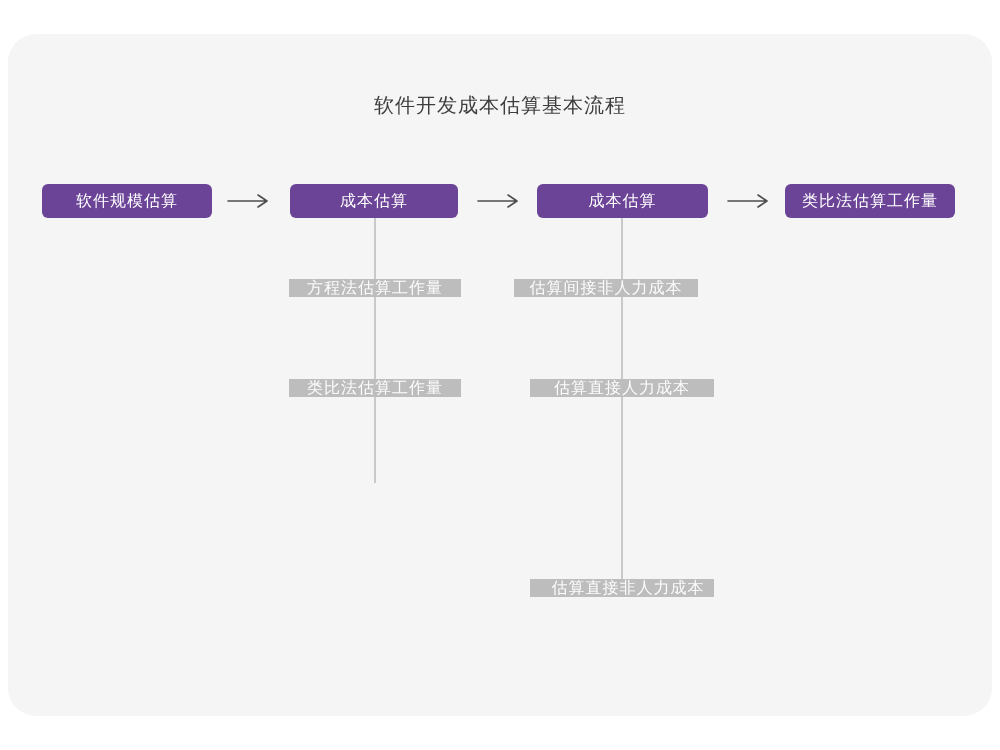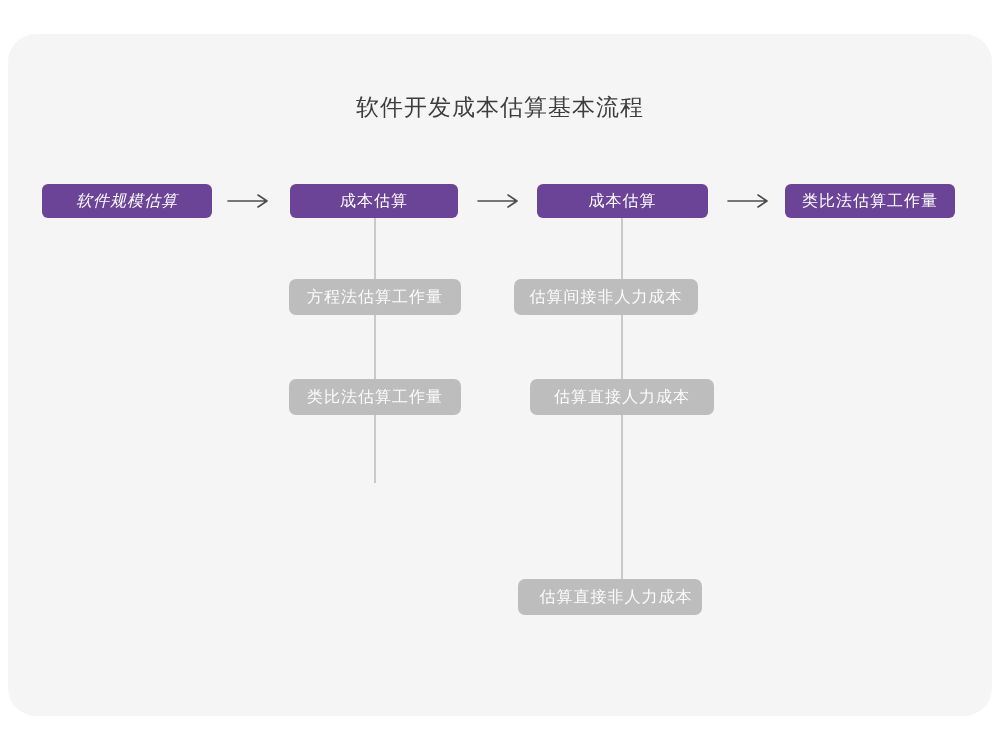--- a/index.html
+++ b/index.html
@@ -26,43 +26,43 @@
     background: var(--panel, #f5f5f6);
     border-radius: 28px;
   }
   .title {
     position: absolute;
     left: 0;
     top: 58px; 
     width: 100%;
     margin: 0;
     text-align: center;
-    font-size: 23px;
+    font-size: 20px;
     font-weight: 400;
     letter-spacing: 1px;
     color: var(--title-color, #3d3d3d);
   }
   .pnode {
     position: absolute;
     height: 34px;
     background: var(--purple, #6b4397);
     border-radius: 6px;
     color: #ffffff;
     font-size: 16px;
     letter-spacing: 1px;
     display: flex;
     align-items: center;
     justify-content: center;
     box-sizing: border-box;
   }
   .gnode {
     position: absolute;
-    height: 36px;
+    height: 18px;
     background: var(--gray-node, #bdbdbd);
-    border-radius: 7px;
+    border-radius: 0;
     color: #fcfcfc;
     font-size: 16px;
     letter-spacing: 1px;
     display: flex;
     align-items: center;
     justify-content: center;
     box-sizing: border-box;
   }
   .vline {
     position: absolute;
@@ -80,21 +80,21 @@
 <body>
 
 <div class="canvas">
   <div class="panel">
     <h1 class="title">软件开发成本估算基本流程</h1>
   </div>
 
   <div class="vline" style="left:374px; top:218px; height:265px;"></div>
   <div class="vline" style="left:621px; top:218px; height:365px;"></div>
 
-  <div class="pnode" style="left:42px; top:184px; width:170px;font-style:italic;">软件规模估算</div>
+  <div class="pnode" style="left:42px; top:184px; width:170px;">软件规模估算</div>
 
   <svg class="arrow" style="left:226px; top:191px;" viewBox="0 0 44 20">
     <path d="M2 10 H40 M32 4 L41 10 L32 16" stroke="currentColor" stroke-width="1.6" fill="none" stroke-linecap="round" stroke-linejoin="round"></path>
   </svg>
 
   <div class="pnode" style="left:290px; top:184px; width:168px;">成本估算</div>
 
   <svg class="arrow" style="left:476px; top:191px;" viewBox="0 0 44 20">
     <path d="M2 10 H40 M32 4 L41 10 L32 16" stroke="currentColor" stroke-width="1.6" fill="none" stroke-linecap="round" stroke-linejoin="round"></path>
   </svg>
@@ -105,14 +105,14 @@
     <path d="M2 10 H40 M32 4 L41 10 L32 16" stroke="currentColor" stroke-width="1.6" fill="none" stroke-linecap="round" stroke-linejoin="round"></path>
   </svg>
 
   <div class="pnode" style="left:785px; top:184px; width:170px;">类比法估算工作量</div>
 
   <div class="gnode" style="left:289px; top:279px; width:172px;">方程法估算工作量</div>
   <div class="gnode" style="left:289px; top:379px; width:172px;">类比法估算工作量</div>
 
   <div class="gnode" style="left:514px; top:279px; width:184px;">估算间接非人力成本</div>
   <div class="gnode" style="left:530px; top:379px; width:184px;">估算直接人力成本</div>
-  <div class="gnode" style="left:518px; top:579px; width:184px;padding-left:12px;">估算直接非人力成本</div>
+  <div class="gnode" style="left:530px; top:579px; width:184px;padding-left:12px;">估算直接非人力成本</div>
 </div>
 
 </body></html>

